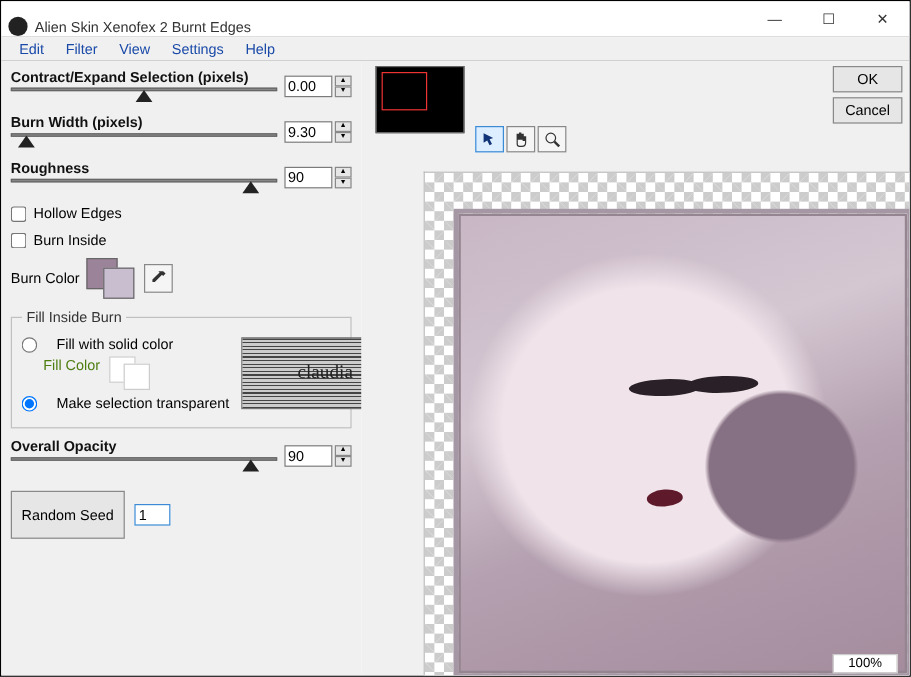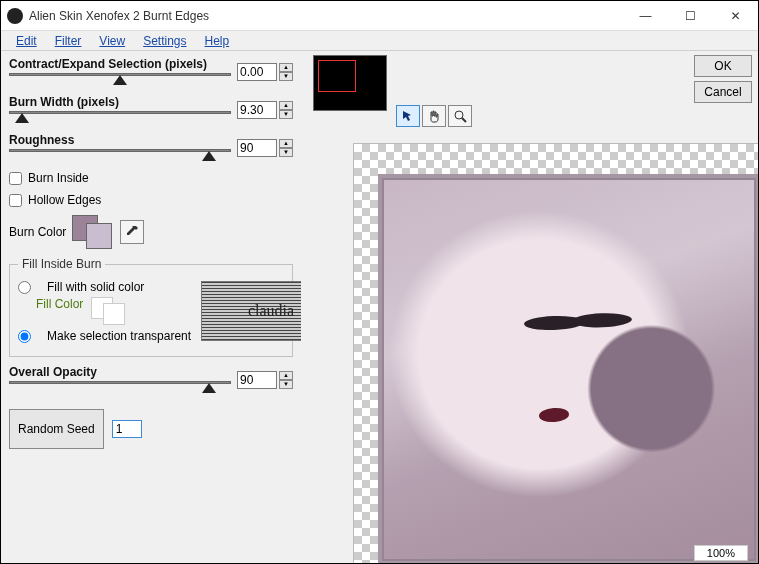--- a/index.html
+++ b/index.html
@@ -1,25 +1,25 @@
 <!DOCTYPE html>
 <html><head>
 <meta charset="utf-8">
 <style>
 * { box-sizing: border-box; margin: 0; padding: 0; font-family: "Segoe UI", Tahoma, sans-serif; font-size: 12px; }
 body { background: #fff; width: 759px; height: 564px; border: 1px solid #000; overflow: hidden; position: relative; }
 
-.titlebar { height: 30px; display: flex; align-items: center; padding-left: 6px; background: #fff; border-bottom: 1px solid #ddd; }
+.titlebar { height: 30px; display: flex; align-items: flex-end; padding-left: 6px; background: #fff; border-bottom: 1px solid #ddd; }
 .titlebar .app-icon { width: 16px; height: 16px; border-radius: 50%; background: #222; margin-right: 6px; }
 .titlebar .title { flex: 1; color: #333; }
 .win-btns { display: flex; height: 100%; }
 .win-btn { width: 45px; display: flex; align-items: center; justify-content: center; color: #333; }
 
 .menubar { height: 20px; display: flex; align-items: center; padding: 0 6px; gap: 0; color: #1a4aa8; background: #f0f0f0; border-bottom: 1px solid #d0d0d0; }
-.menubar span { padding: 15px 9px; cursor: default; text-decoration: underline; }
+.menubar span { padding: 15px 9px; cursor: default; }
 
 .body-row { display: flex; height: calc(100% - 50px); }
 
 .left-panel { width: 300px; padding: 6px 8px 8px 8px; background: #f0f0f0; display: flex; flex-direction: column; gap: 8px; position: relative; }
 
 .param { display: flex; flex-direction: column; gap: 2px; }
 .param-label { color: #111; font-weight: bold; }
 .slider-row { display: flex; align-items: center; gap: 6px; }
 .slider { flex: 1; height: 16px; position: relative; }
 .slider .track { position: absolute; top: 2px; left: 0; right: 0; height: 3px; background: #888; border: 1px solid #666; }
@@ -162,25 +162,25 @@
           <div class="spinner">
               <div class="spin-btn">▲</div>
               <div class="spin-btn">▼</div>
             </div>
         </div>
       </div>
     </div>
 
     <div class="check-row">
       <input type="checkbox" style="">
-      <span>Burn Inside</span>
+      <span>Hollow Edges</span>
     </div>
     <div class="check-row">
       <input type="checkbox" style="">
-      <span>Hollow Edges</span>
+      <span>Burn Inside</span>
     </div>
 
     <div class="burn-color-row">
       <span>Burn Color</span>
       <div class="swatch-group" style="position:relative;width:42px;height:34px">
         <div class="swatch" style="position:absolute;left:0;top:0;background:#9b8499"></div>
         <div class="swatch bg" style="position:absolute;left:14px;top:8px;background:#c9bdd0;width:26px;height:26px"></div>
       </div>
       <div class="eyedrop">
         <svg width="14" height="14" viewBox="0 0 14 14">

